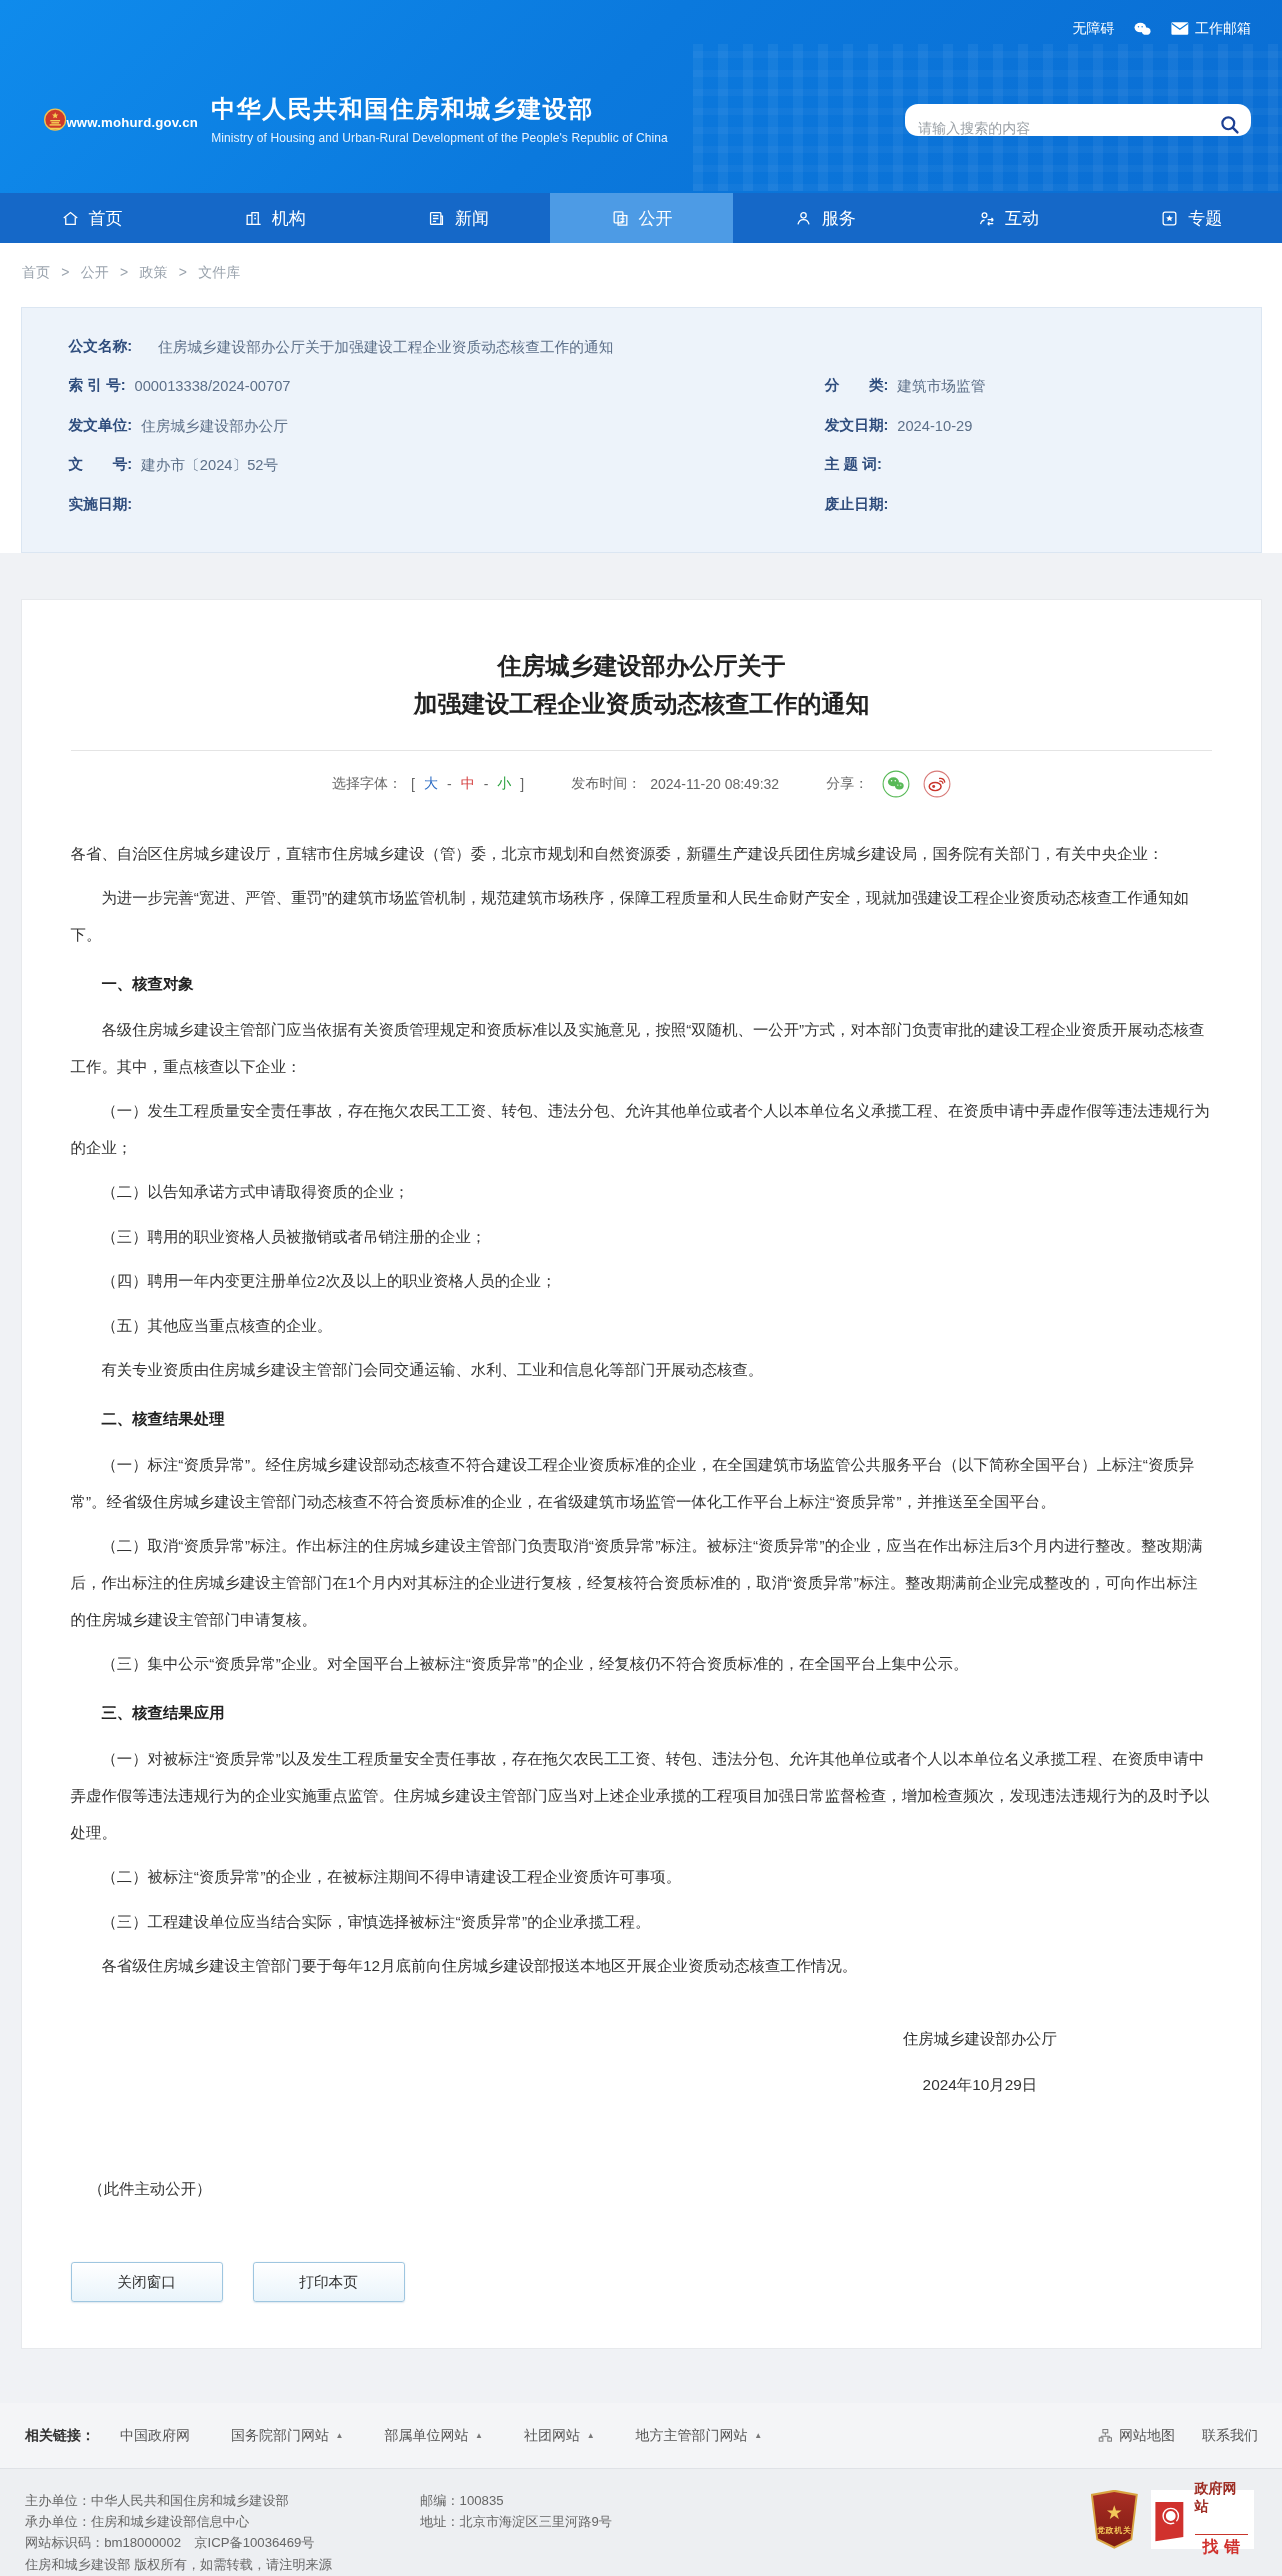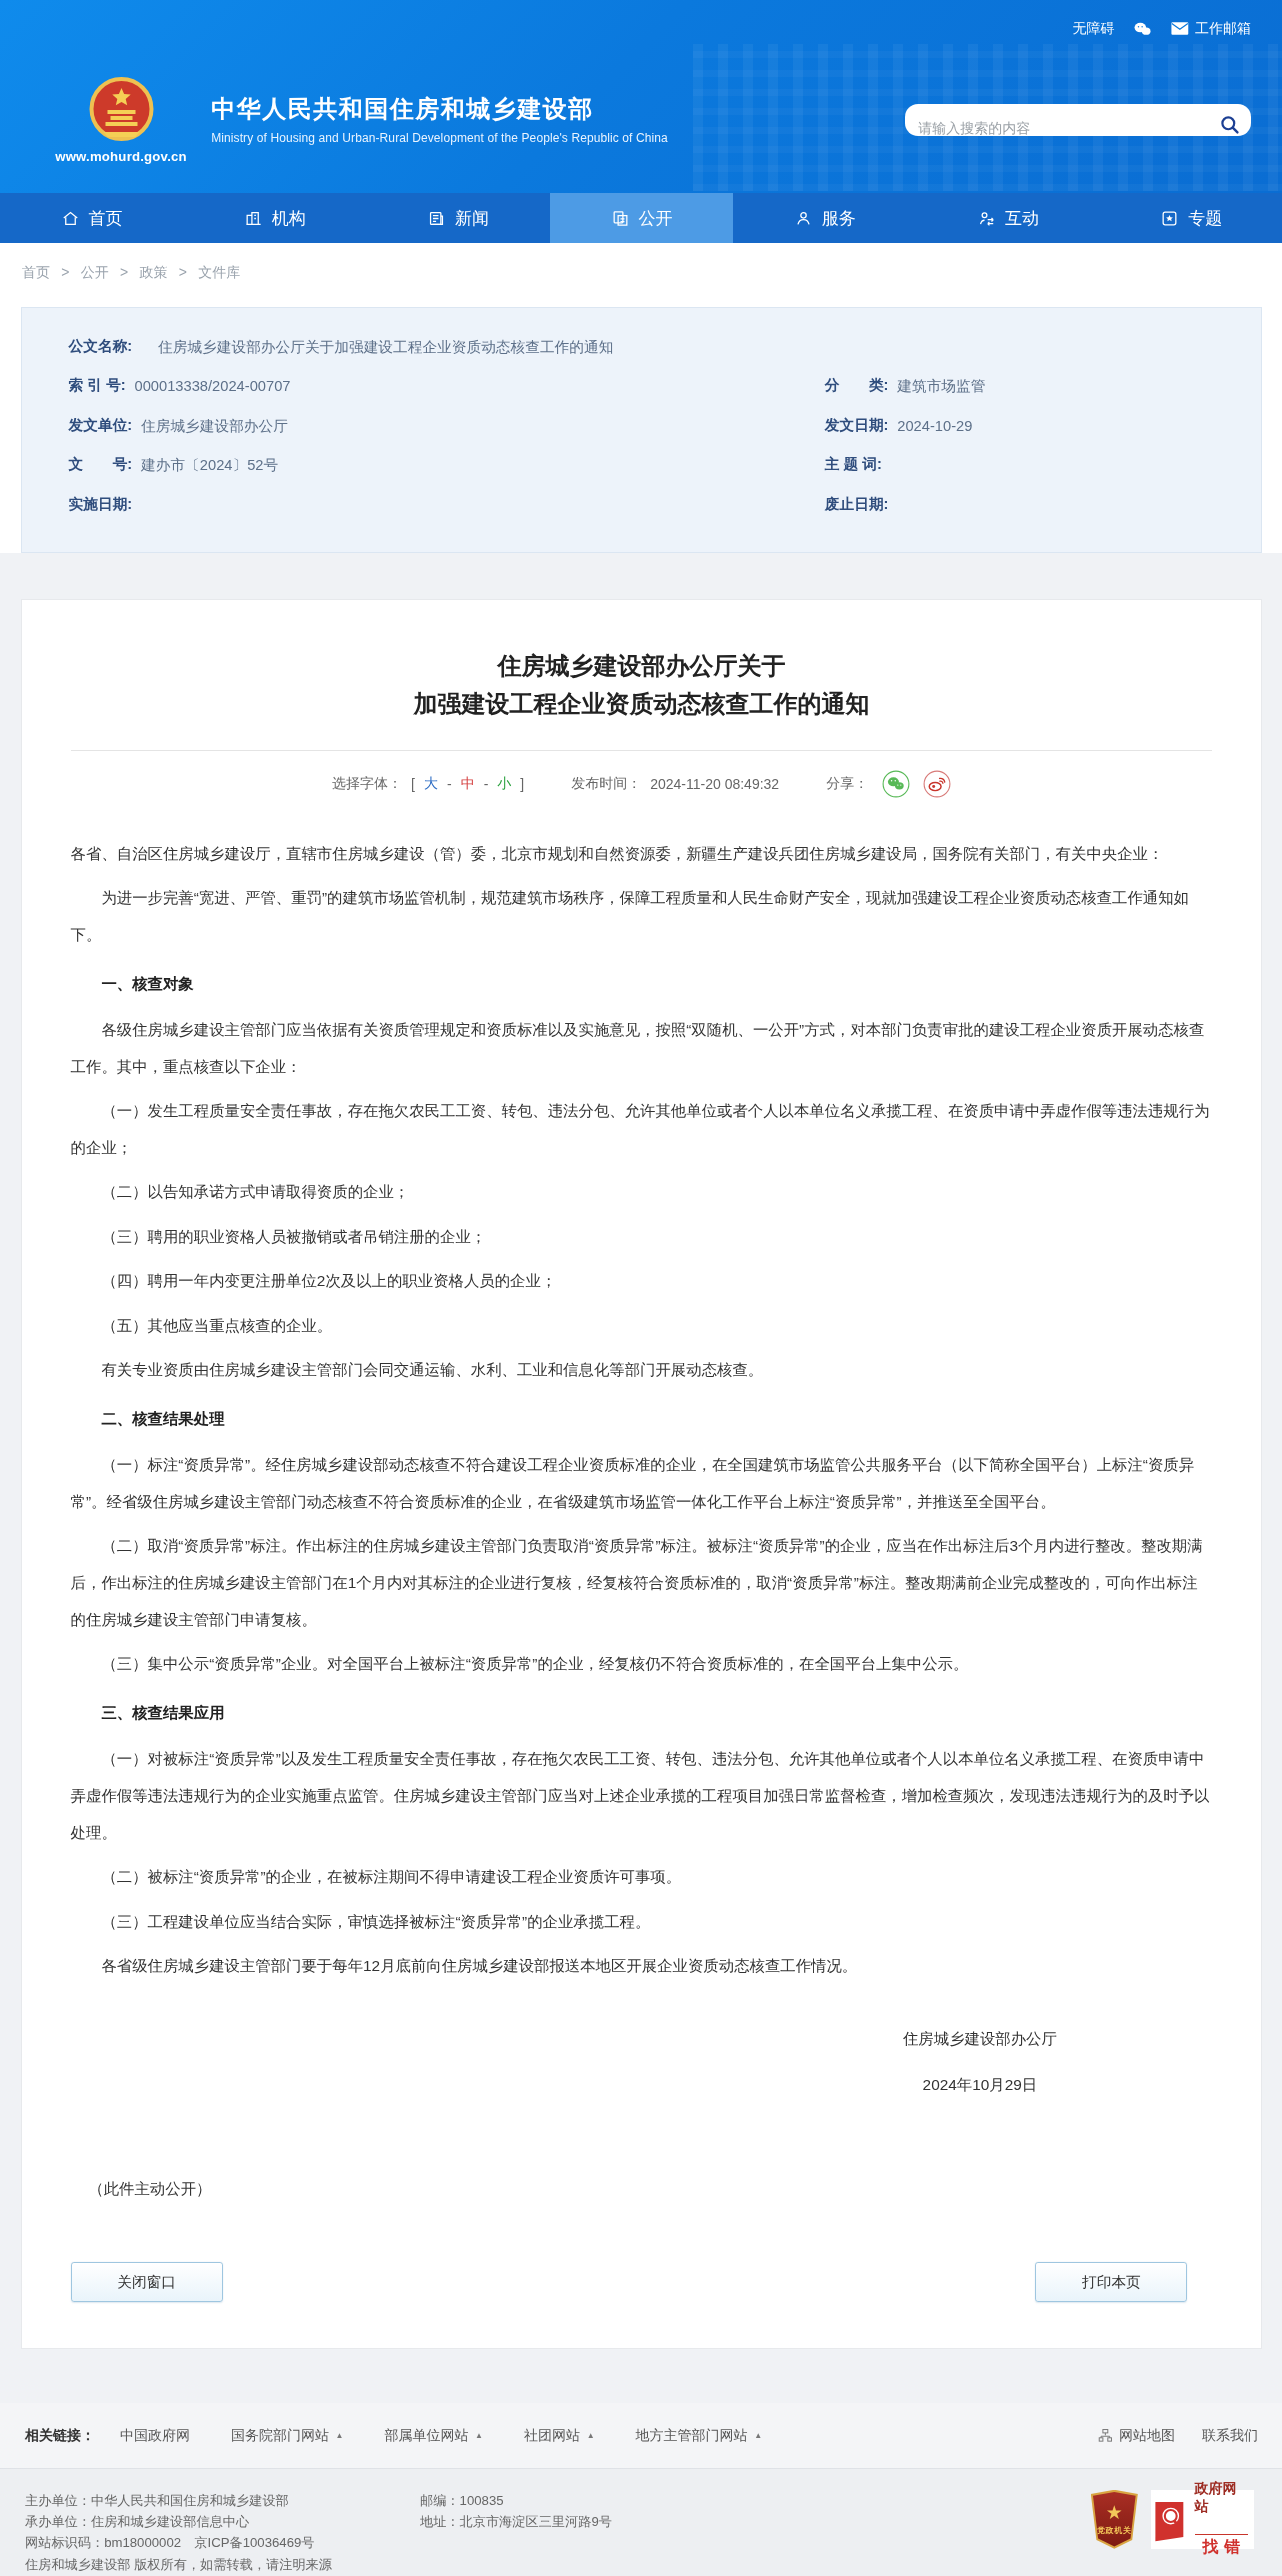--- a/index.html
+++ b/index.html
@@ -10,21 +10,21 @@
   .site-header { background:linear-gradient(135deg,#0f8bec 0%,#0b79dd 45%,#0a6cd2 100%); position:relative; overflow:hidden; }
   .site-header .deco { position:absolute; right:0; top:44px; width:46%; height:147px;
       background:repeating-linear-gradient(90deg, rgba(255,255,255,.10) 0 10.3px, rgba(255,255,255,0) 10.3px 25px),
                  repeating-linear-gradient(0deg, rgba(255,255,255,.07) 0 7.4px, rgba(255,255,255,0) 7.4px 19px);
       opacity:.5; pointer-events:none; }
   .topbar { height:47px; display:flex; justify-content:flex-end; align-items:center; gap:19px; padding:10.3px 32px 0 0; position:relative; z-index:2; }
   .topbar a { color:#fff; font-size:14px; text-decoration:none; display:flex; align-items:center; gap:5.9px; }
   .topbar svg { display:block; }
 
   .header-main { height:146px; display:flex; align-items:center; padding:0 32px 0 44px; position:relative; z-index:2; }
-  .emblem-col { width:154px; display:flex; flex-direction:column; align-items:center; }
+  .emblem-col { width:154px; display:flex; flex-direction:row; align-items:center; }
   .site-url { color:#fff; font-weight:bold; font-size:13.2px; margin-top:5.9px; letter-spacing:0.2px; }
   .brand-text { margin-left:13.2px; }
   .site-title { color:#fff; font-size:24px; font-weight:bold; letter-spacing:1.5px; line-height:1.15; }
   .site-subtitle { color:#eaf4ff; font-size:12px; margin-top:8.8px; letter-spacing:0.1px;text-align:center; }
   .search-wrap { margin-left:auto; background:#fff; border-radius:13px; width:346px; height:32px; display:flex; align-items:flex-end; padding:0 10.3px 0 13.2px; }
   .search-wrap input { border:none; outline:none; flex:1; font-size:14px; color:#333; font-family:inherit; }
   .search-wrap input::placeholder { color:#9aa0a6; }
   .search-btn { background:none; border:none; cursor:pointer; display:flex; }
 
   
@@ -57,21 +57,21 @@
   .fs-small { color:#27a03c; text-decoration:none; }
   .share-ico { display:inline-flex; margin-left:4.4px; cursor:pointer; }
 
   .doc-body { margin-top:37px; font-size:15.4px; line-height:37px; color:#333; }
   .doc-body p { margin-bottom:7.4px; text-indent:2em; }
   .doc-body p.address { text-indent:0; }
   .doc-body p.heading { font-weight:bold; color:#222; margin:11.8px 0 8.8px 0; }
 
   .signature { width:383px; margin:32px 41px 0 auto; text-align:center; font-size:15.4px; line-height:46px; color:#333; }
   .doc-note { margin-top:71px; font-size:15.4px; color:#333; text-indent:17.7px; }
-  .doc-buttons { margin-top:62px; display:flex; justify-content:space-between; gap:19px; padding-right:25px; }
+  .doc-buttons { margin-top:62px; display:flex; justify-content:flex-start; gap:30px; padding-right:25px; }
   .doc-buttons button { width:152px; height:40px; font-size:14.7px; color:#333; font-family:inherit;
       border:0.7px solid #9ec6e0; border-radius:2.9px; background:linear-gradient(#ffffff,#e9f4fb); cursor:pointer; box-shadow:0 0.7px 1.5px rgba(120,160,190,.25); }
 
   
   .related { background:#f4f5f7; padding:23.5px 25px; display:flex; align-items:center; font-size:14px; color:#555; }
   .related .rl-label { font-weight:bold; color:#333; margin-right:25px; }
   .related a { color:#555; text-decoration:none; }
   .rl-item { margin-right:41px; display:inline-flex; align-items:center; gap:6.6px; }
   .rl-item .tri { font-size:8px; color:#777; }
   .related .right { margin-left:auto; display:flex; gap:27px; }

